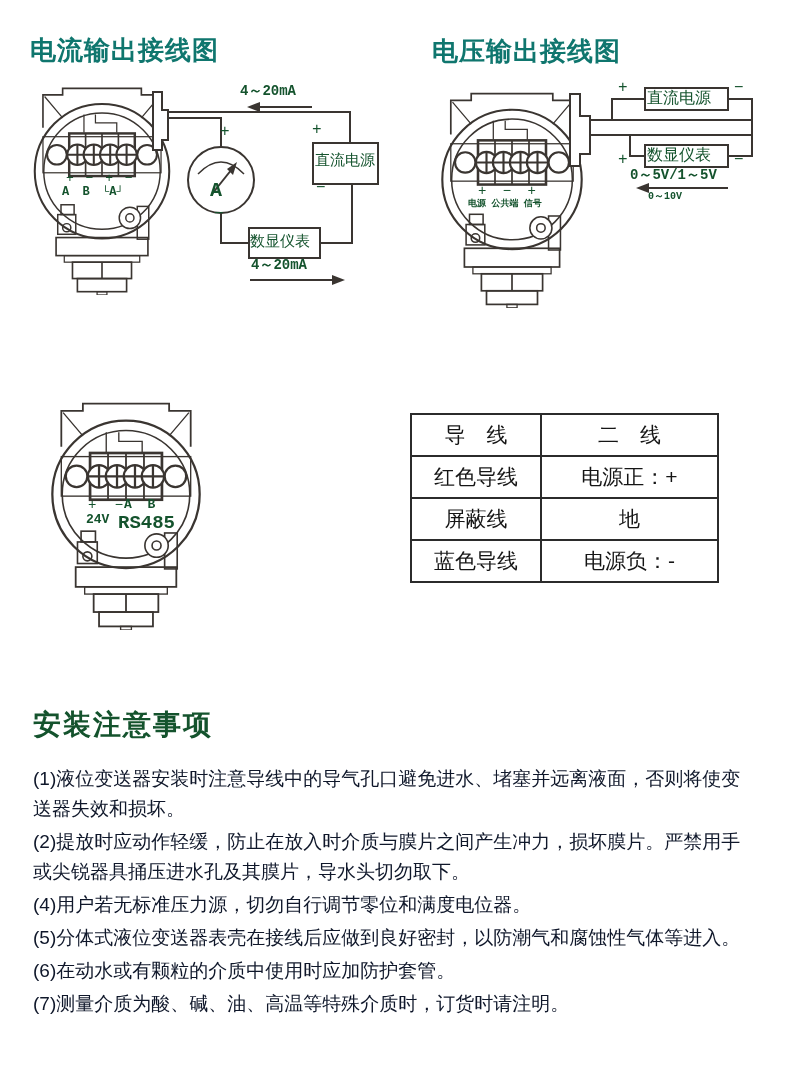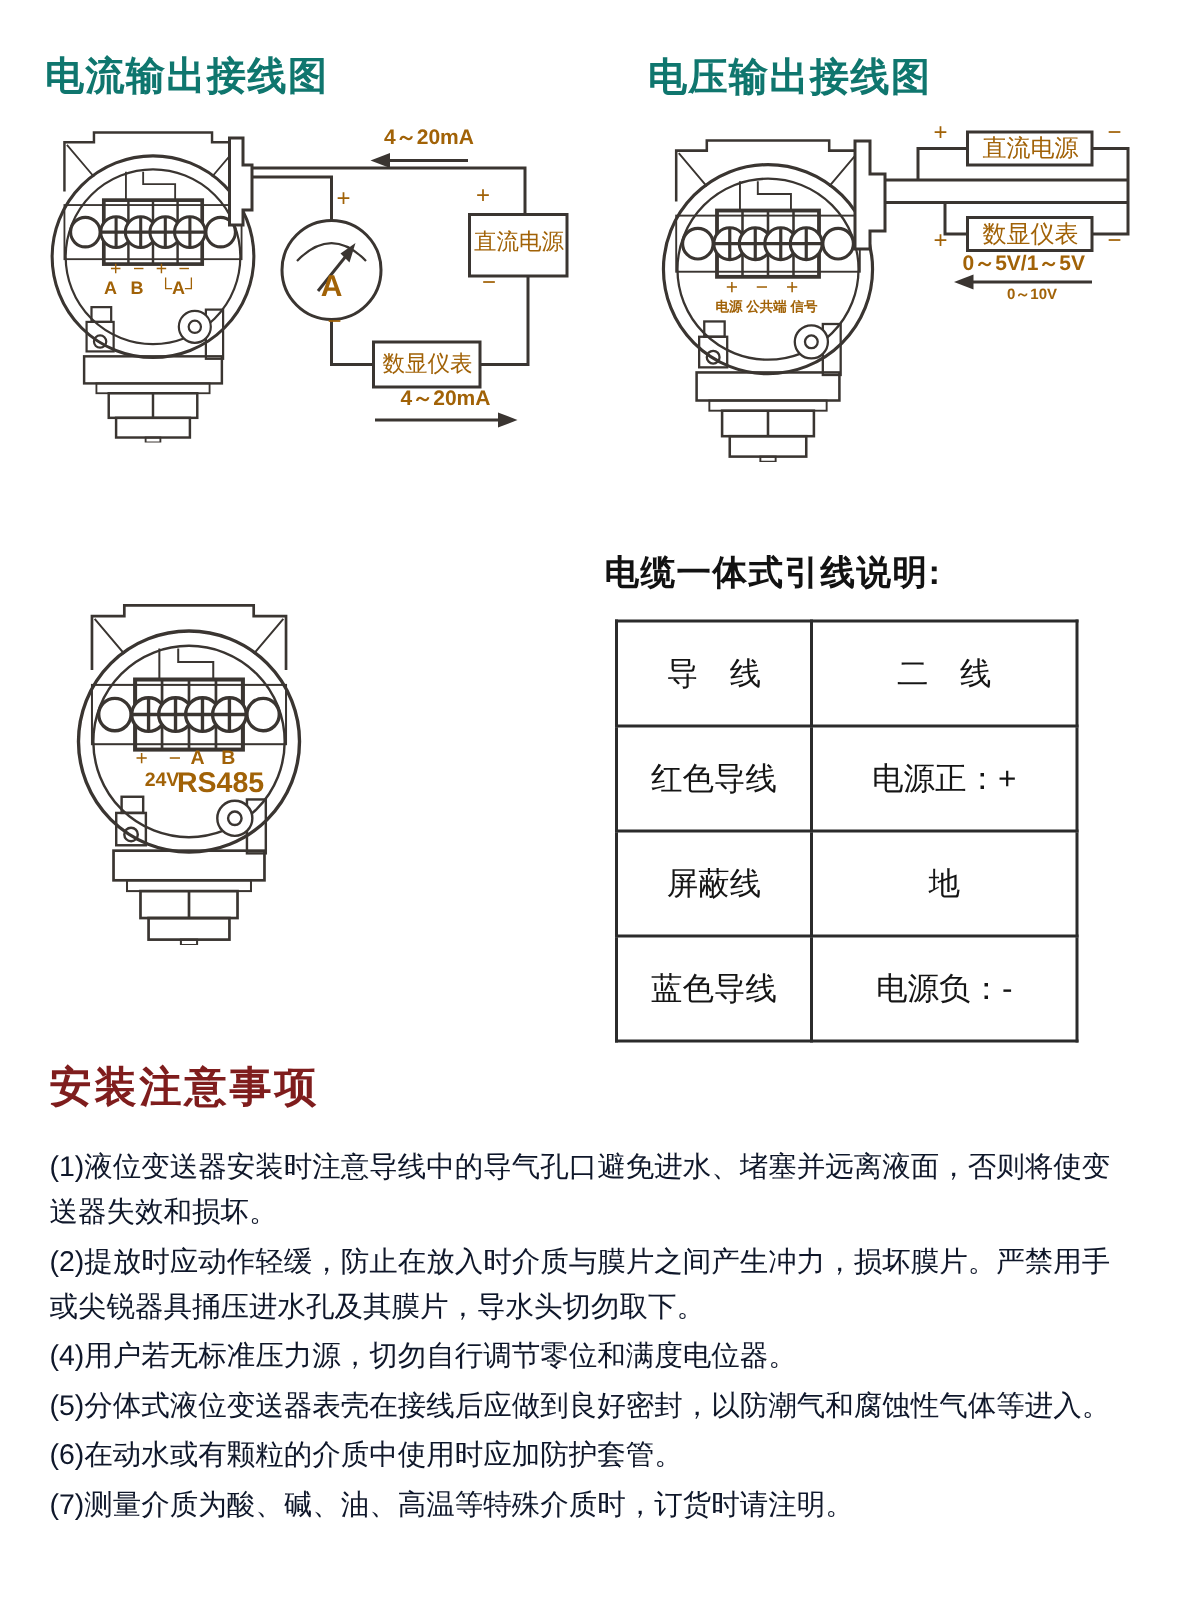--- a/index.html
+++ b/index.html
@@ -3,30 +3,30 @@
 <meta charset="utf-8">
 <style>
   html,body { margin:0; padding:0; background:#ffffff; }
   .page {
     position:relative; width:790px; height:1072px; background:#ffffff;
     font-family:"Liberation Sans", sans-serif; color:#161616; overflow:hidden;
   }
   .dtitle { position:absolute; font-size:26px; font-weight:bold; letter-spacing:1px; color:#0f766e; white-space:nowrap; }
   .subtitle { position:absolute; font-size:23px; font-weight:bold; letter-spacing:1px; color:#121212; white-space:nowrap; }
   svg.diag { position:absolute; }
-  .lb { position:absolute; text-align:center; color:#a16207; white-space:nowrap; line-height:1.1; }
+  .lb { position:absolute; color:#14532d; white-space:nowrap; line-height:1.1;font-family:Liberation Mono, monospace; }
   .bold { font-weight:bold; }
   .ctable { position:absolute; left:410px; top:413px; border-collapse:collapse; table-layout:fixed; }
   .ctable td {
     border:2px solid #2b2b2b; text-align:center; vertical-align:middle;
-    font-size:21px; color:#151515; height:36px; padding:16px;
+    font-size:21px; color:#151515; height:36px; padding:2px;
   }
   .ctable col.c1 { width:130px; } .ctable col.c2 { width:177px; }
   .notes { position:absolute; left:33px; top:706px; width:716px; }
-  .notes h2 { font-size:28px; font-weight:bold; letter-spacing:2px; margin:0 0 20px 0; color:#7f1d1d;font-family:Liberation Serif, serif; }
+  .notes h2 { font-size:28px; font-weight:bold; letter-spacing:2px; margin:0 0 20px 0; color:#14532d;font-family:Liberation Serif, serif; }
   .notes p { font-size:19px; line-height:30px; margin:0 0 3px 0; word-break:break-all; color:#0f172a; }
 </style>
 </head>
 <body>
 
 <svg width="0" height="0" style="position:absolute" aria-hidden="true">
   <symbol id="xmtr" viewBox="0 0 200 256">
     <g fill="none" stroke="#3a3531" stroke-width="2">
 
       <path d="M28,52 V12 H52 V4 H148 V12 H172 V52"></path>
@@ -139,21 +139,20 @@
 
   <svg class="diag" style="left:20px;top:400px" width="270" height="245" viewBox="0 0 270 245">
     <use href="#xmtr" x="16" y="0" width="180" height="230"></use>
   </svg>
 
   <span class="lb" style="left:88px;top:498px;width:40px;font-size:14px;letter-spacing:5px">+ −</span>
   <span class="lb bold" style="left:124px;top:498px;width:40px;font-size:13px;letter-spacing:4px">A B</span>
   <span class="lb bold" style="left:86px;top:513px;width:44px;font-size:13px">24V</span>
   <span class="lb bold" style="left:118px;top:513px;width:56px;font-size:19px">RS485</span>
 
-  <div class="subtitle" style="left:403px;top:366px">电缆一体式引线说明:</div>
 
   <table class="ctable">
     <colgroup>
         <col class="c1">
         <col class="c2">
       </colgroup>
     <tbody>
         <tr>
       <td>导　线</td>
       <td>二　线</td>

